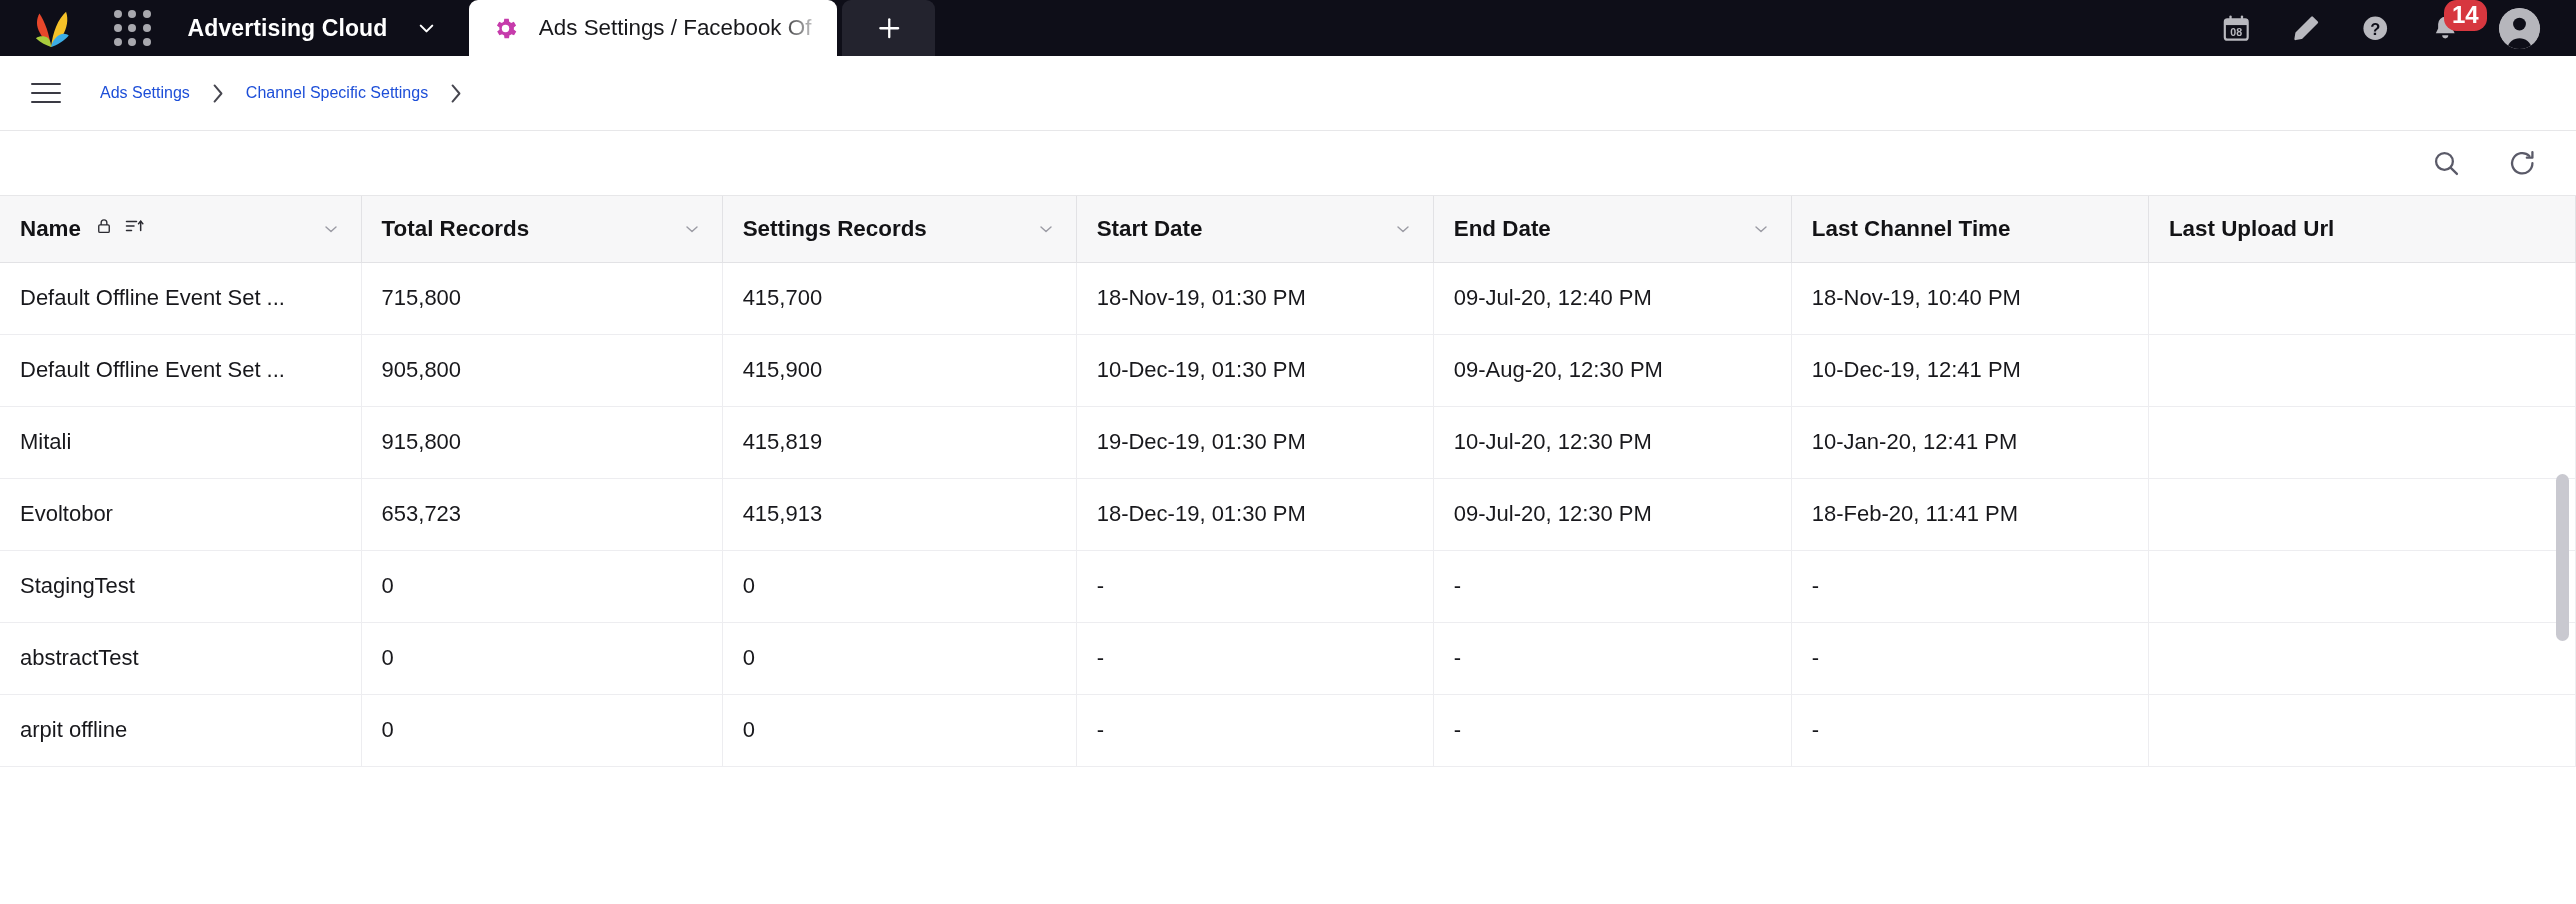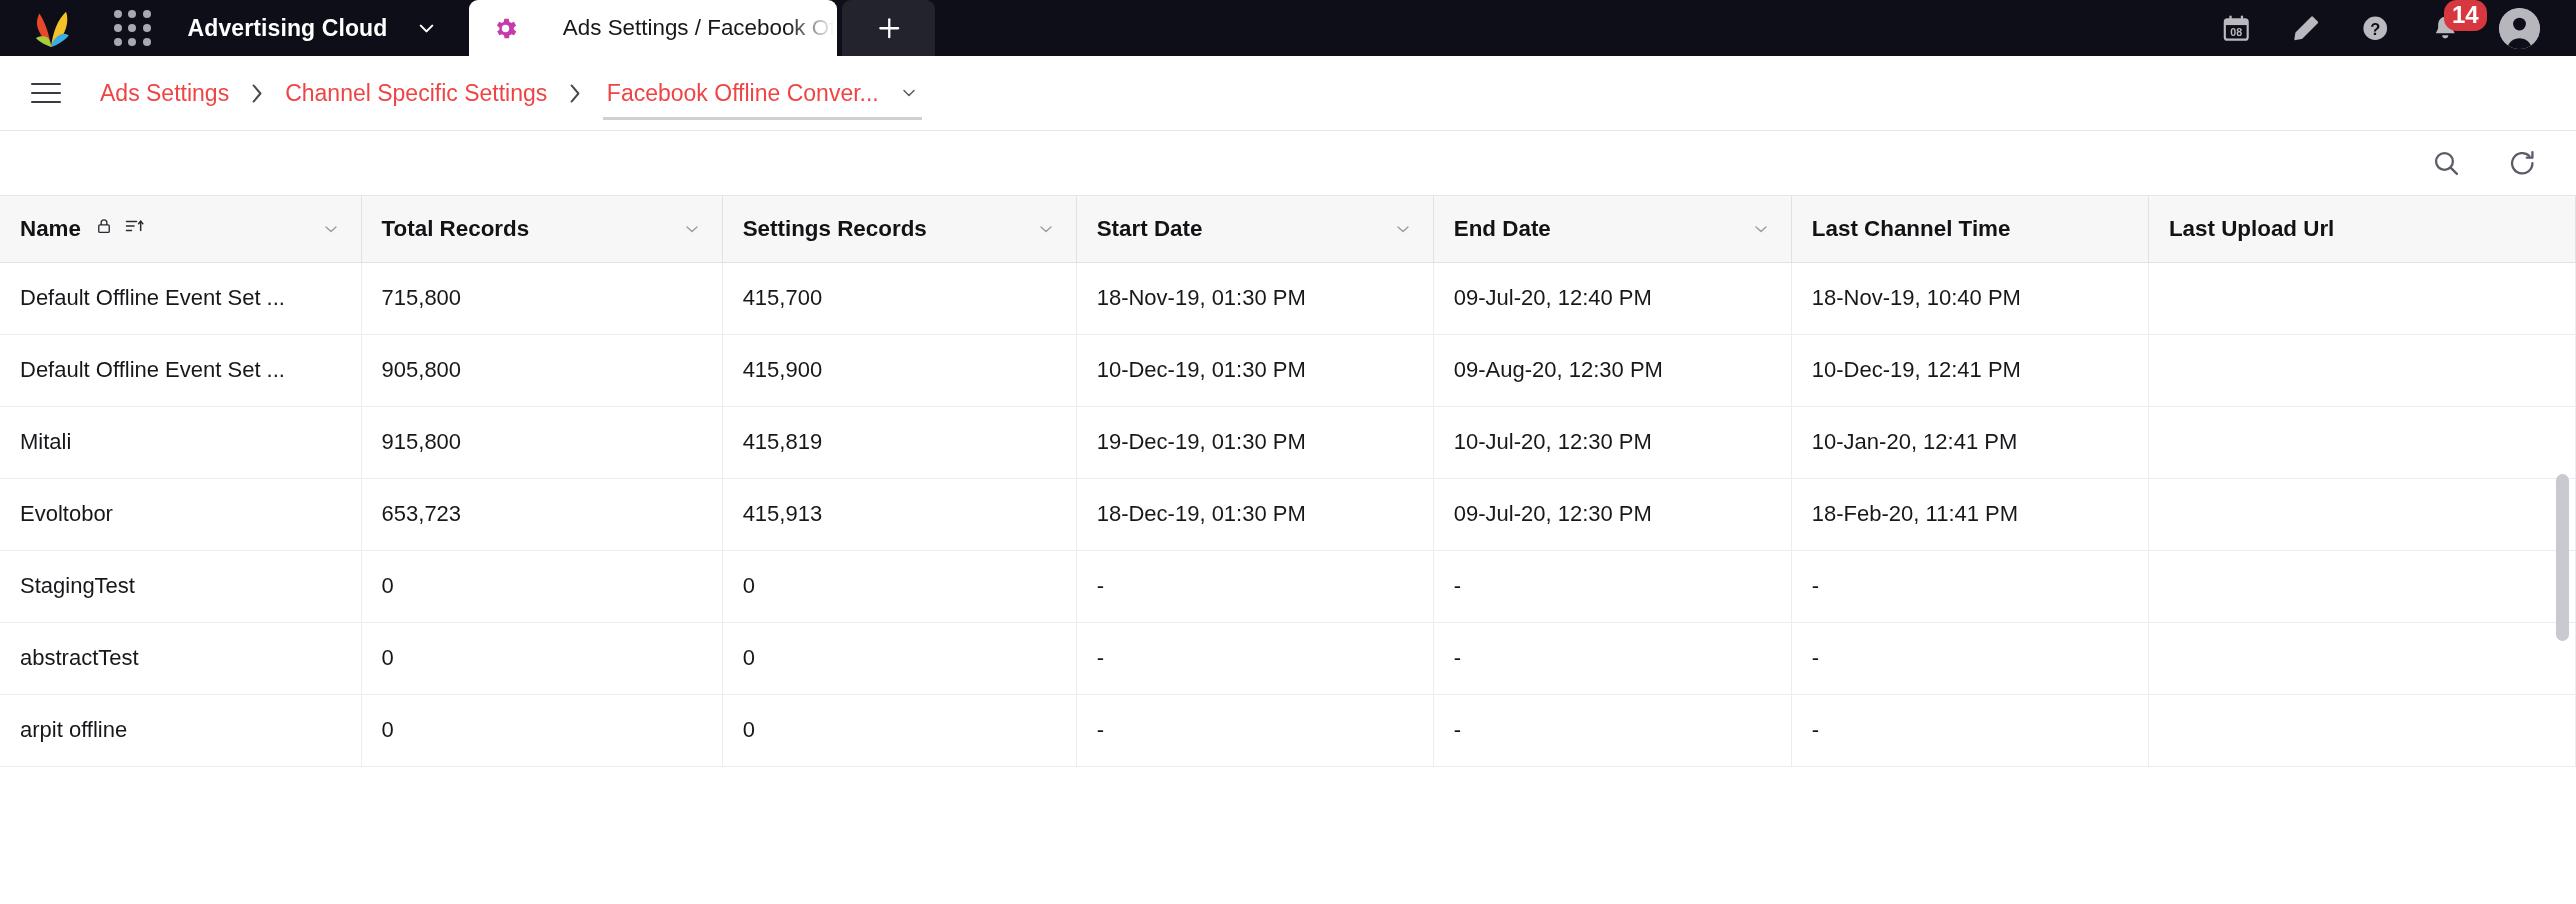--- a/index.html
+++ b/index.html
@@ -70,21 +70,20 @@
   .tab {
     position: relative;
     height: 56px;
     background: #ffffff;
     border-radius: 9px 9px 0 0;
     display: flex;
     align-items: center;
     padding: 0 0 0 23px;
     width: 368px;
     overflow: hidden;
-    gap: 24px;
   }
   .tab-icon { flex: 0 0 auto; margin-right: 20px; display:flex; }
   .tab-label {
     font-size: 22.4px;
     color: #18181b;
     white-space: nowrap;
     overflow: hidden;
     -webkit-mask-image: linear-gradient(to right, #000 82%, transparent 99%);
             mask-image: linear-gradient(to right, #000 82%, transparent 99%);
     padding-right: 18px;
@@ -133,22 +132,22 @@
     background: #ffffff;
     display: flex;
     align-items: center;
     padding-left: 30.5px;
     border-bottom: 1.8px solid #e7e7e9;
     position: relative;
   }
   .hamburger { display: flex; flex-direction: column; gap: 6.3px; margin-right: 39px; }
   .hamburger i { display:block; width: 30.5px; height: 2.7px; background: #3a3a44; border-radius: 1.8px; }
   .crumb {
-    font-size: 23px;
-    color: #ef4444;
+    font-size: 16px;
+    color: #1d4ed8;
     white-space: nowrap;
   }
   .crumb-sep {
     margin: 0 20px;
     color: #5a5a64;
     font-size: 20.6px;
     display: flex; align-items: center;
   }
   .crumb-active {
     display: flex;
@@ -342,28 +341,20 @@
       </svg>
   </div>
 
   <div class="crumb">Channel Specific Settings</div>
   <div class="crumb-sep">
     <svg width="16" height="23" viewBox="0 0 12 20" fill="none" stroke="#46464f" stroke-width="1.7" stroke-linecap="round" stroke-linejoin="round">
         <polyline points="3 3 9 10 3 17"></polyline>
       </svg>
   </div>
 
-  <div class="crumb-active">
-    <div class="crumb">Facebook Offline Conver...</div>
-    <span class="crumb-caret">
-      <svg width="20" height="20" viewBox="0 0 24 24" fill="none" stroke="#5a5a64" stroke-width="1.8" stroke-linecap="round" stroke-linejoin="round">
-          <polyline points="6 9 12 15 18 9"></polyline>
-        </svg>
-    </span>
-  </div>
 </div>
 
 <div class="tbl-toolbar">
   <span class="tool">
     <svg width="30.5" height="30.5" viewBox="0 0 24 24" fill="none" stroke="#5a5a68" stroke-width="1.8" stroke-linecap="round">
         <circle cx="10.6" cy="10.6" r="6.6"></circle>
         <line x1="15.6" y1="15.6" x2="20.4" y2="20.4"></line>
       </svg>
   </span>
   <span class="tool">

